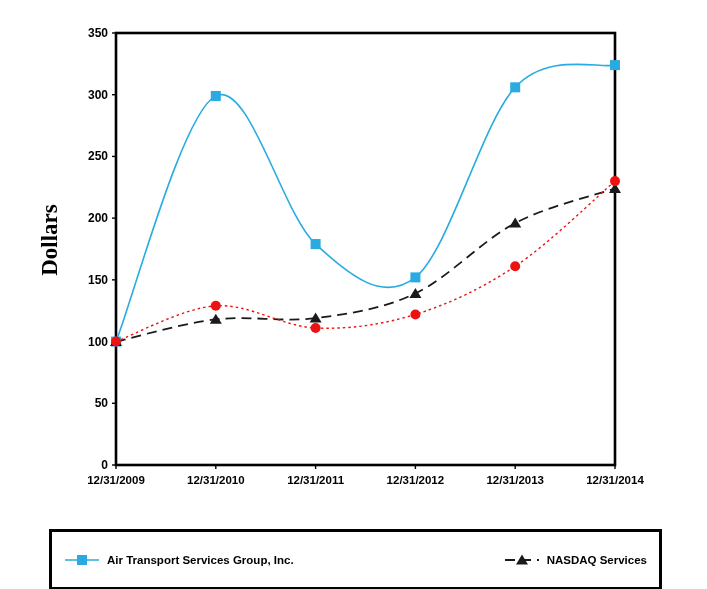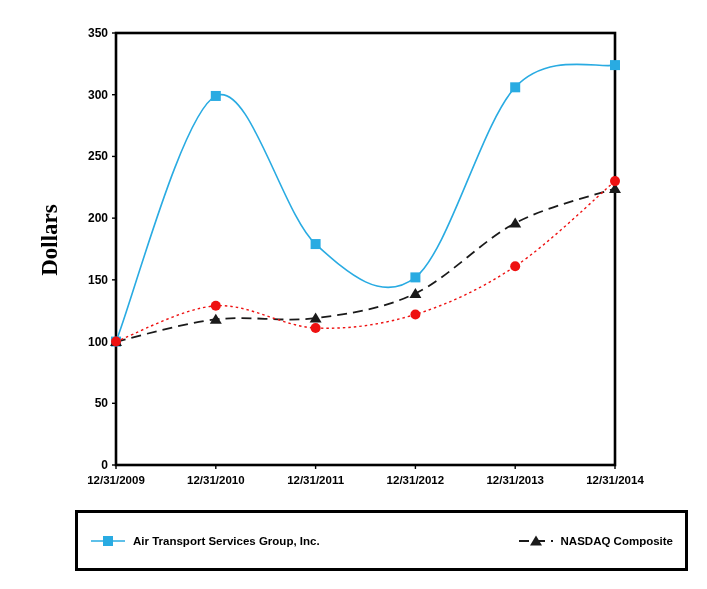--- a/index.html
+++ b/index.html
@@ -21,31 +21,30 @@
   .xtick { font-size: 11.5px; }
   .ylabel-text {
     font-family: "Liberation Serif", serif;
     font-size: 23px;
     font-weight: bold;
     fill: #000000;
   }
   .legend {
     position: absolute;
     left: 49px;
-    top: 510px;
+    top: 529px;
     width: 613px;
     height: 61px;
     box-sizing: border-box;
     border: 3px solid #000000;
     background: #ffffff;
     display: flex;
     align-items: center;
     justify-content: space-between;
     padding: 0 12px 0 12px;
-    margin-left: 26px;
   }
   .legend-item {
     display: flex;
     align-items: center;
     gap: 7px;
     white-space: nowrap;
   }
   .legend-label {
     font-size: 11.5px;
     font-weight: bold;
@@ -118,16 +117,16 @@
           <line x1="1" y1="7" x2="35" y2="7" stroke="#29abe2" stroke-width="1.6"></line>
           <rect x="13" y="2" width="10" height="10" fill="#29abe2"></rect>
         </svg>
       <span class="legend-label">Air Transport Services Group, Inc.</span>
     </div>
     <div class="legend-item">
       <svg class="legend-sample" width="36" height="14" viewBox="0 0 36 14">
           <line x1="1" y1="7" x2="35" y2="7" stroke="#1a1a1a" stroke-width="1.8" stroke-dasharray="10 6"></line>
           <path d="M18 1.5 L24 11.5 L12 11.5 Z" fill="#1a1a1a"></path>
         </svg>
-      <span class="legend-label">NASDAQ Composite</span>
+      <span class="legend-label">NASDAQ Services</span>
     </div>
   </div>
 </div>
 
 </body></html>

